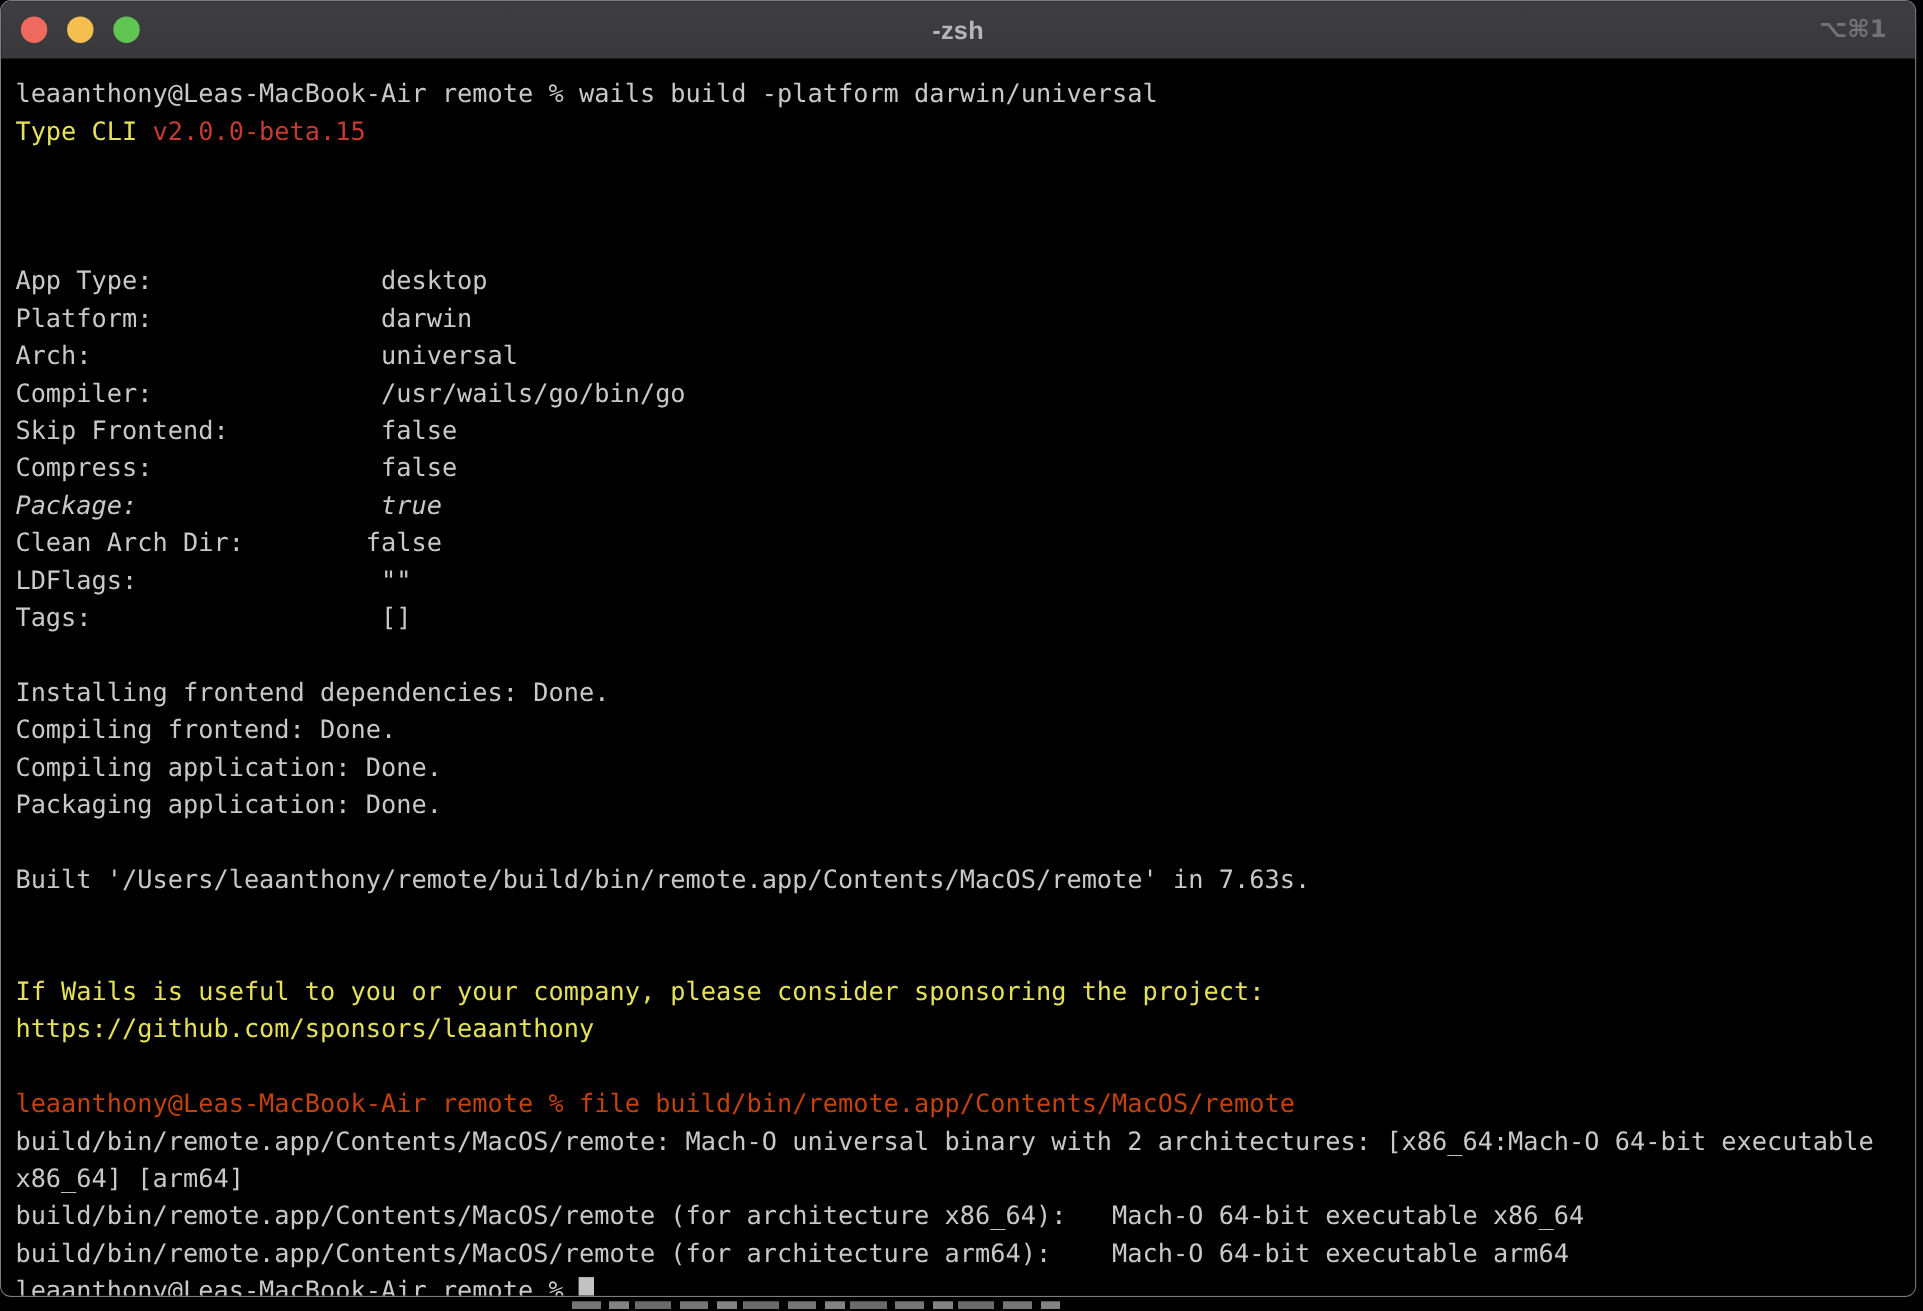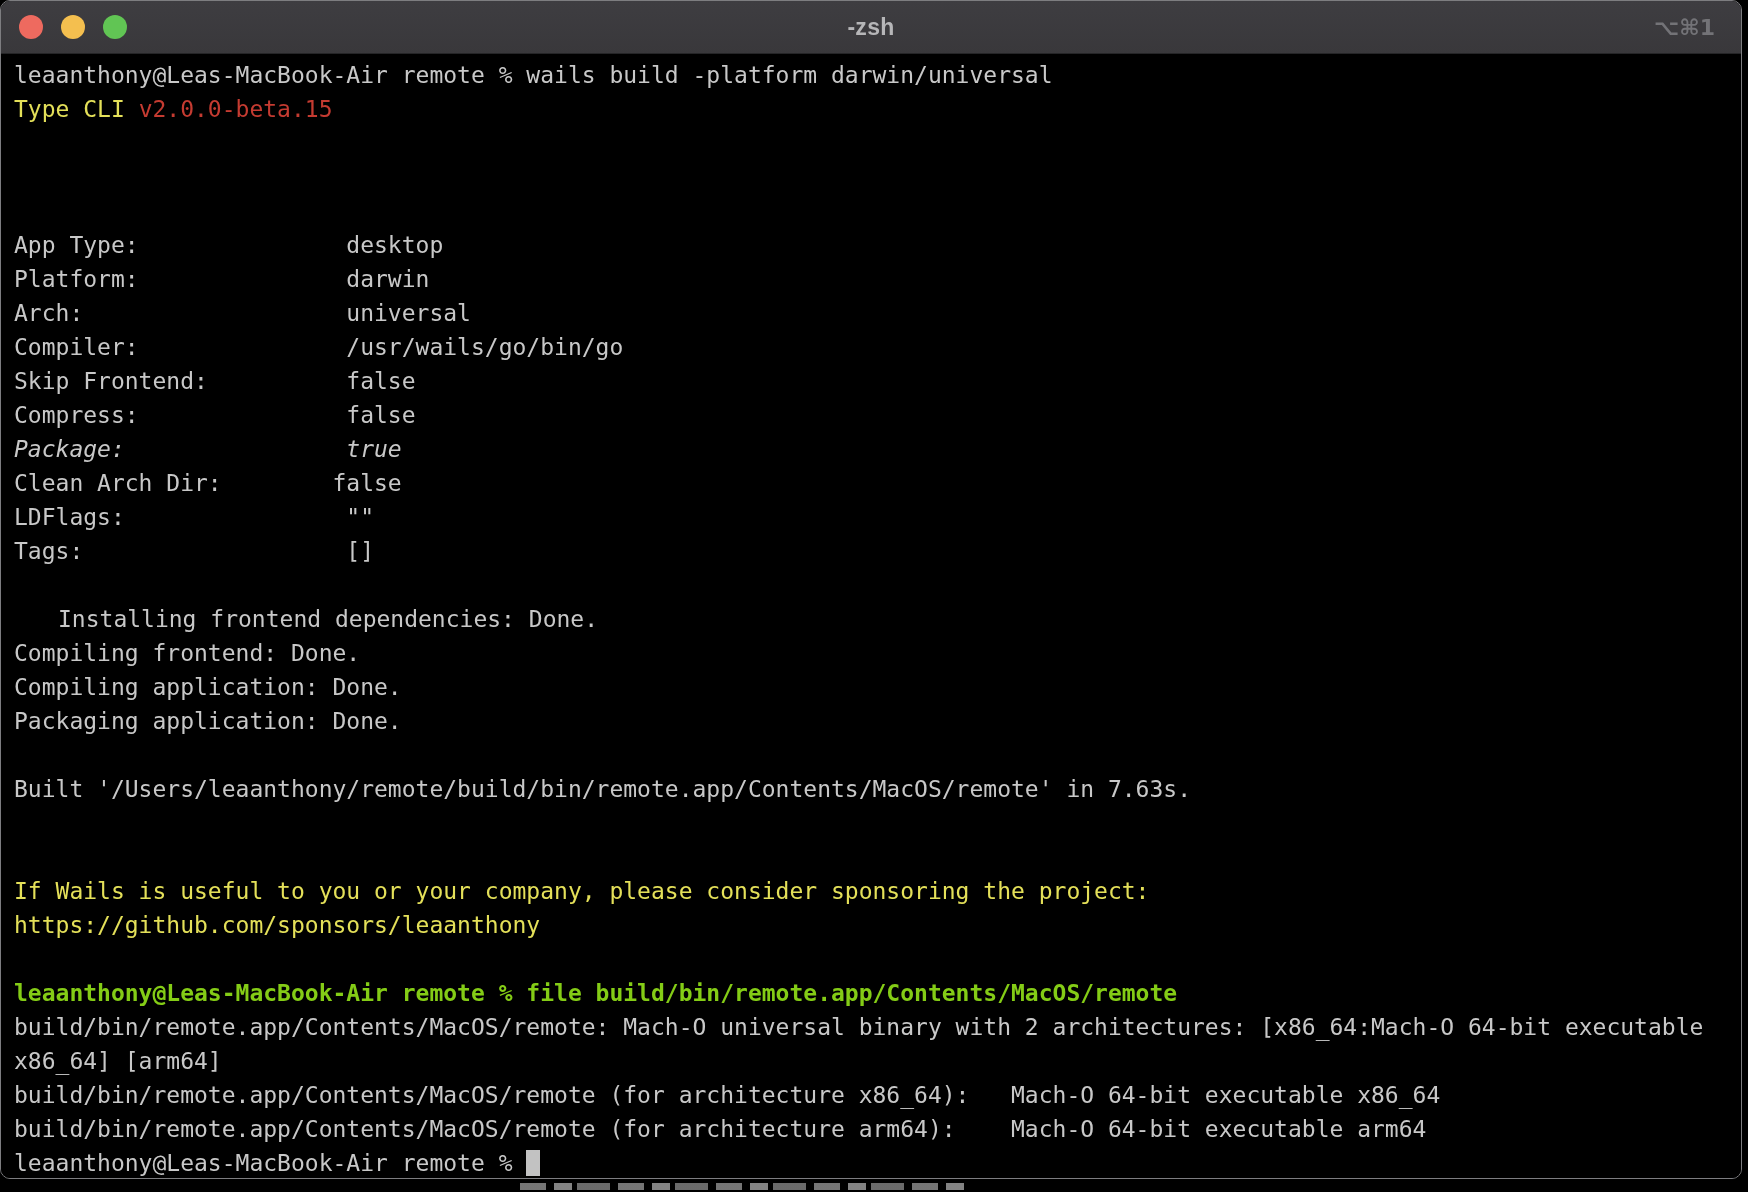--- a/index.html
+++ b/index.html
@@ -88,21 +88,21 @@
     align-items: center;
     font-family: "DejaVu Sans", sans-serif;
     font-size: 22px;
     font-weight: bold;
     color: #737377;
   }
   .terminal {
     position: absolute;
     left: 0; top: 53px; right: 0; bottom: 0;
     background: #000000;
-    padding: 4px 0 0 13px;
+    padding: 15px 0 0 13px;
     overflow: hidden;
     cursor: text;
   }
   .term-line {
     height: 34px;
     line-height: 34px;
     white-space: pre;
     font-family: "DejaVu Sans Mono", monospace;
     font-size: 23px;
   }
@@ -140,32 +140,32 @@
         <div class="term-line"><span class="seg" style="color: rgb(200, 200, 200);">Platform:               darwin</span></div>
         <div class="term-line"><span class="seg" style="color: rgb(200, 200, 200);">Arch:                   universal</span></div>
         <div class="term-line"><span class="seg" style="color: rgb(200, 200, 200);">Compiler:               /usr/wails/go/bin/go</span></div>
         <div class="term-line"><span class="seg" style="color: rgb(200, 200, 200);">Skip Frontend:          false</span></div>
         <div class="term-line"><span class="seg" style="color: rgb(200, 200, 200);">Compress:               false</span></div>
         <div class="term-line"><span class="seg" style="color: rgb(200, 200, 200); font-style: italic;">Package:                true</span></div>
         <div class="term-line"><span class="seg" style="color: rgb(200, 200, 200);">Clean Arch Dir:        false</span></div>
         <div class="term-line"><span class="seg" style="color: rgb(200, 200, 200);">LDFlags:                ""</span></div>
         <div class="term-line"><span class="seg" style="color: rgb(200, 200, 200);">Tags:                   []</span></div>
         <div class="term-line"></div>
-        <div class="term-line"><span class="seg" style="color: rgb(200, 200, 200); margin-left: 44px;">Installing frontend dependencies: Done.</span></div>
+        <div class="term-line"><span class="seg" style="color: rgb(200, 200, 200);">Installing frontend dependencies: Done.</span></div>
         <div class="term-line"><span class="seg" style="color: rgb(200, 200, 200);">Compiling frontend: Done.</span></div>
         <div class="term-line"><span class="seg" style="color: rgb(200, 200, 200);">Compiling application: Done.</span></div>
         <div class="term-line"><span class="seg" style="color: rgb(200, 200, 200);">Packaging application: Done.</span></div>
         <div class="term-line"></div>
         <div class="term-line"><span class="seg" style="color: rgb(200, 200, 200);">Built '/Users/leaanthony/remote/build/bin/remote.app/Contents/MacOS/remote' in 7.63s.</span></div>
         <div class="term-line"></div>
         <div class="term-line"></div>
         <div class="term-line"><span class="seg" style="color: rgb(228, 224, 89);">If Wails is useful to you or your company, please consider sponsoring the project:</span></div>
         <div class="term-line"><span class="seg" style="color: rgb(228, 224, 89);">https://github.com/sponsors/leaanthony</span></div>
         <div class="term-line"></div>
-        <div class="term-line"><span class="seg" style="color: #84cc16; font-weight: bold;">leaanthony@Leas-MacBook-Air remote % file build/bin/remote.app/Contents/MacOS/remote</span></div>
+        <div class="term-line"><span class="seg" style="color: #c2410c;">leaanthony@Leas-MacBook-Air remote % file build/bin/remote.app/Contents/MacOS/remote</span></div>
         <div class="term-line"><span class="seg" style="color: rgb(200, 200, 200);">build/bin/remote.app/Contents/MacOS/remote: Mach-O universal binary with 2 architectures: [x86_64:Mach-O 64-bit executable</span></div>
         <div class="term-line"><span class="seg" style="color: rgb(200, 200, 200);">x86_64] [arm64]</span></div>
         <div class="term-line"><span class="seg" style="color: rgb(200, 200, 200);">build/bin/remote.app/Contents/MacOS/remote (for architecture x86_64):   Mach-O 64-bit executable x86_64</span></div>
         <div class="term-line"><span class="seg" style="color: rgb(200, 200, 200);">build/bin/remote.app/Contents/MacOS/remote (for architecture arm64):    Mach-O 64-bit executable arm64</span></div>
         <div class="term-line"><span class="seg" style="color: rgb(200, 200, 200);">leaanthony@Leas-MacBook-Air remote % </span><span class="seg" style="background-color: rgb(194, 194, 194);"> </span></div>
       </div>
 
   </div>
 </div>
 

